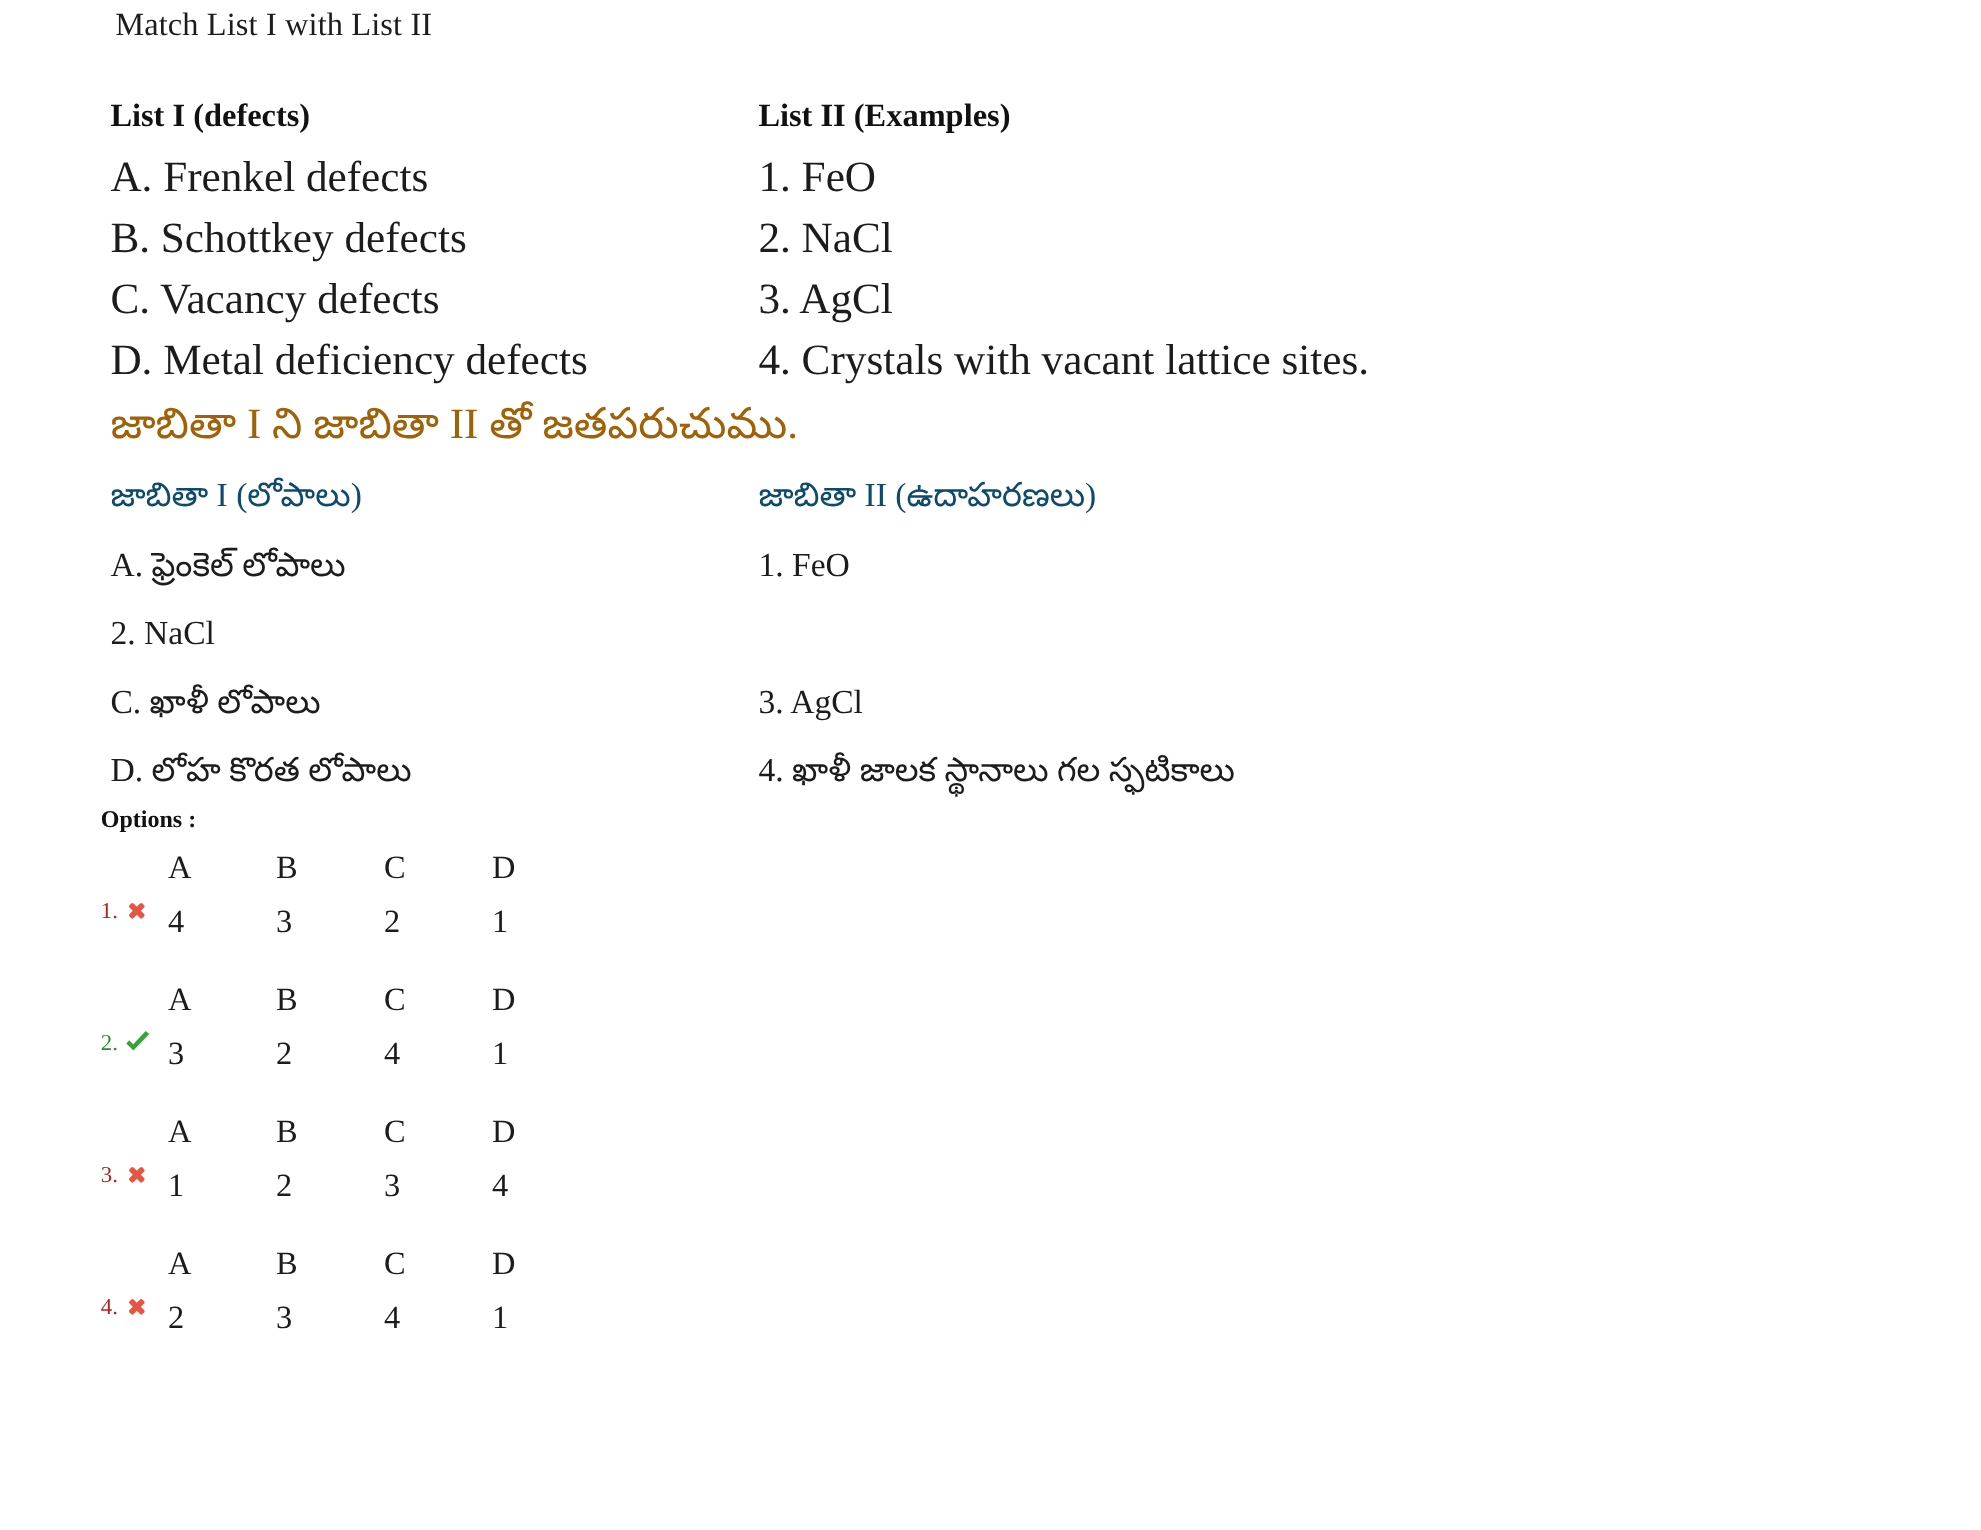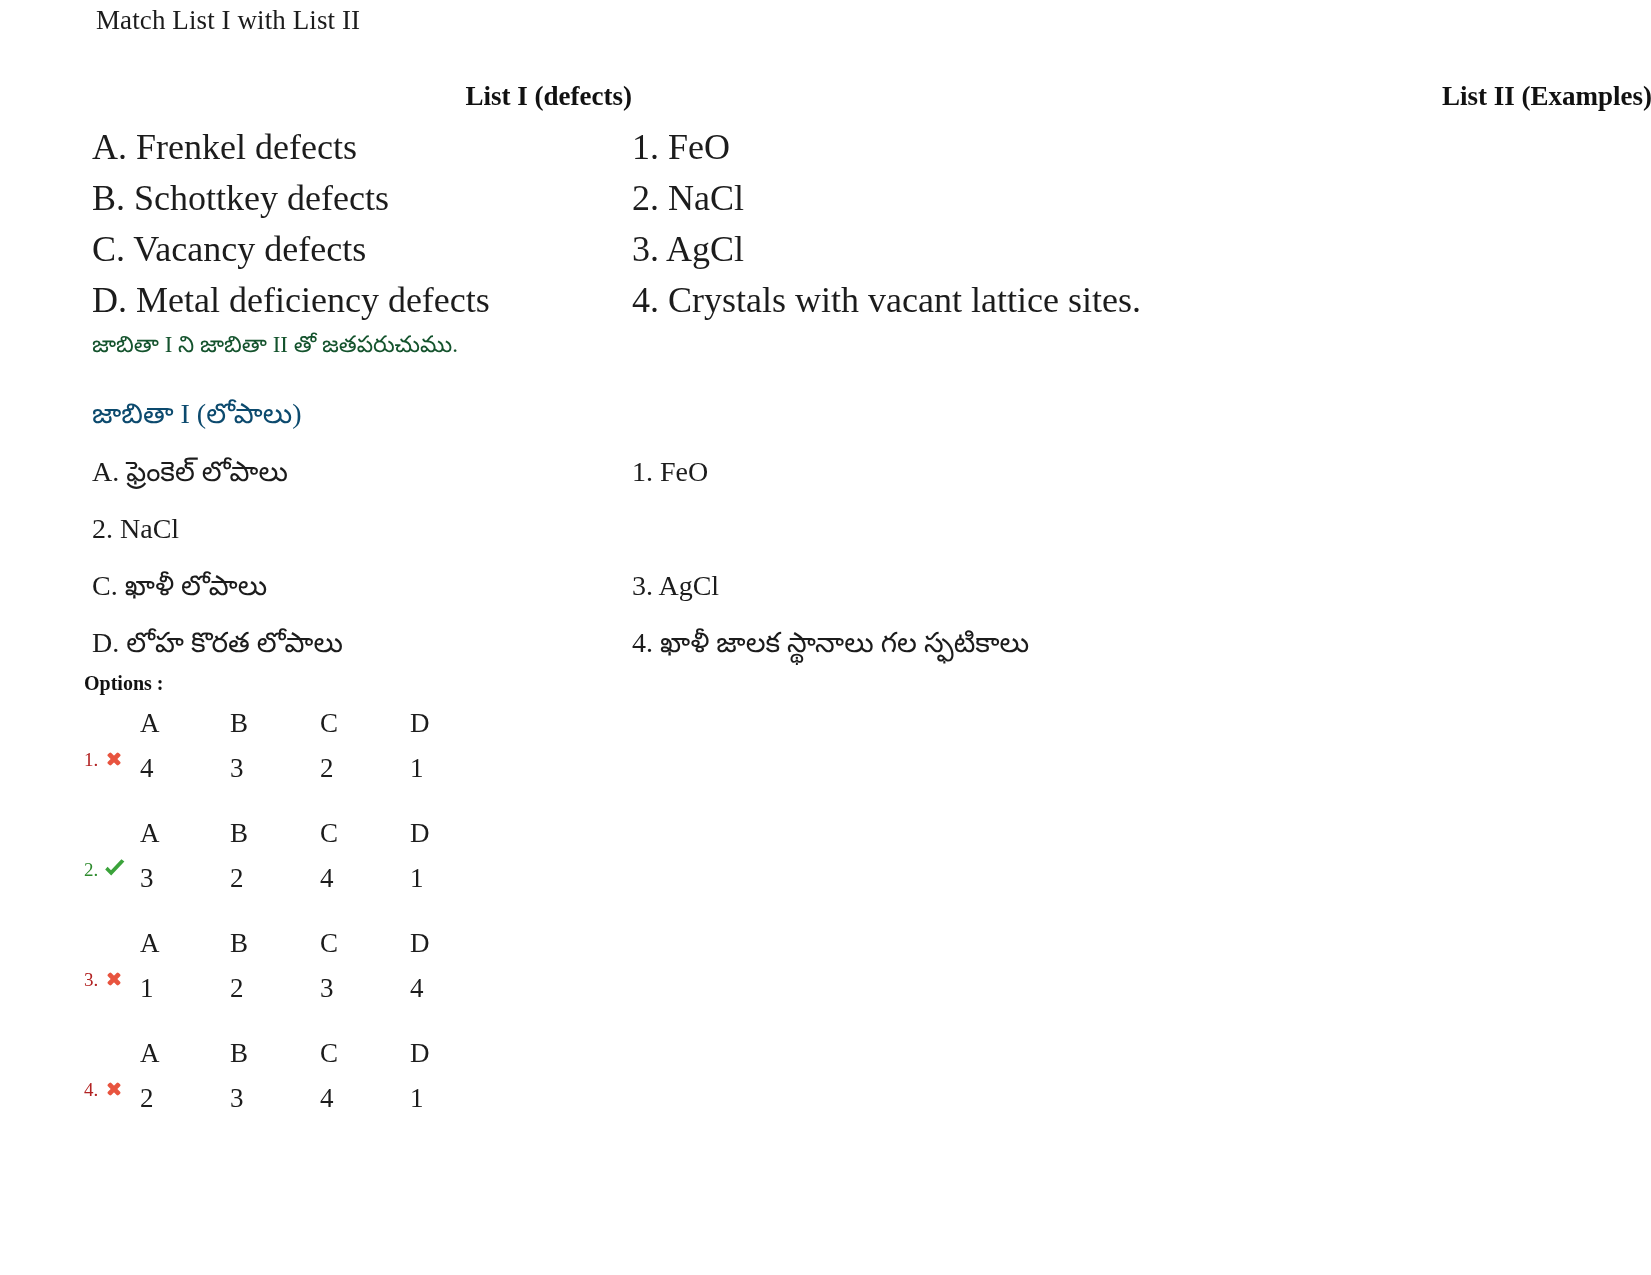--- a/index.html
+++ b/index.html
@@ -54,37 +54,36 @@
   }
   .col-right {
     flex: 1 1 auto;
   }
 
   .list-head {
     font-weight: bold;
     font-size: 27px;
     line-height: 52px;
     color: #111111;
-    text-align: right;
   }
   .list-item {
     font-size: 36px;
     line-height: 51px;
     color: #1c1c1c;
     white-space: nowrap;
   }
 
   
   .telugu-line {
     position: absolute;
     left: 44px;
     top: 330px;
-    font-size: 23px;
+    font-size: 36px;
     line-height: 1.3;
-    color: #14532d;
+    color: #a16207;
   }
   .telugu-lists {
     position: absolute;
     left: 44px;
     top: 385px;
     width: 1560px;
   }
   .telugu-head {
     font-weight: normal;
     font-size: 28px;
@@ -225,20 +224,23 @@
 
   </div>
 
   <div class="telugu-line">జాబితా I ని జాబితా II తో జతపరుచుము.</div>
 
   <div class="telugu-lists">
 
     <div class="list-row">
       <div class="col-left">
         <div class="telugu-head">జాబితా I (లోపాలు)</div>
+      </div>
+      <div class="col-right">
+        <div class="telugu-head">జాబితా II (ఉదాహరణలు)</div>
       </div>
     </div>
 
     <div class="list-row">
       <div class="col-left">
         <div class="telugu-item">A. ఫ్రెంకెల్ లోపాలు</div>
       </div>
       <div class="col-right">
         <div class="telugu-item en">1. FeO</div>
       </div>

